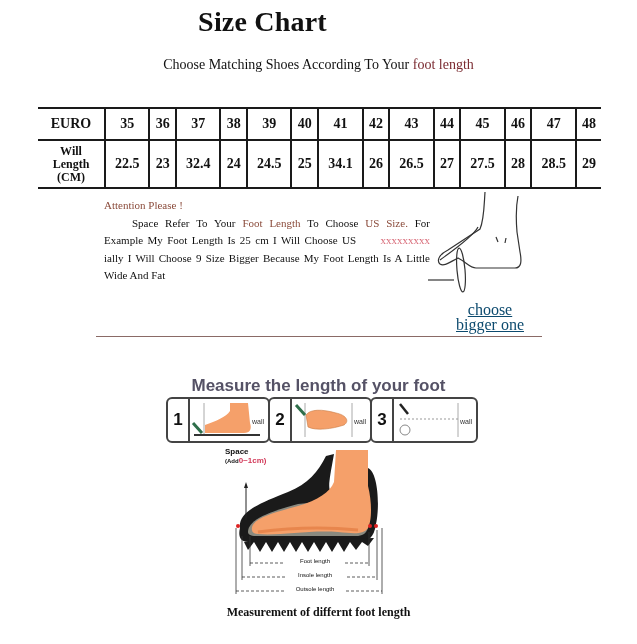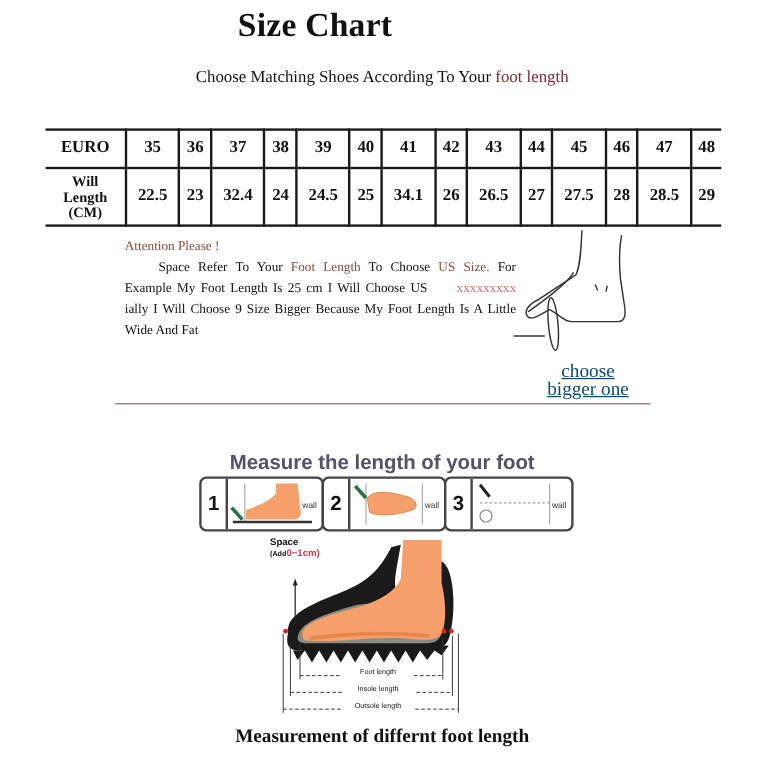--- a/index.html
+++ b/index.html
@@ -28,21 +28,21 @@
   .foot-note { left: 455px; top: 302px; width: 70px; text-align: center; font-size: 16px; line-height: 15px; color: #0c4a6e; text-decoration: underline; }
   .divider { left: 96px; top: 336px; width: 446px; height: 0; border-top: 1.5px solid #8a6a66; }
 
   .measure-title { left: 0; width: 637px; top: 352px; text-align: center; font-family: "Liberation Sans", "DejaVu Sans", sans-serif; font-weight: bold; font-size: 17px; color: #555266; margin-top: 24px; }
 
   .step { top: 397px; height: 42px; border: 2px solid #444; border-radius: 6px; background: #fff; display: flex; align-items: stretch; overflow: hidden; }
   .step .num { width: 20px; display: flex; align-items: center; justify-content: center; font-family: "Liberation Sans", sans-serif; font-weight: bold; font-size: 17px; border-right: 2px solid #444; }
   .step .pic { position: relative; flex: 1; }
   .step .wall { position: absolute; right: 4px; top: 19px; font-family: "Liberation Sans", sans-serif; font-size: 7px; color: #333; }
 
-  .bottom-caption { left: 0; width: 637px; top: 605px; text-align: center; font-size: 16px; font-weight: bold; }
+  .bottom-caption { left: 0; width: 637px; top: 605px; text-align: center; font-size: 12px; font-weight: bold; }
 </style>
 </head>
 <body>
 
 <div class="abs title">Size Chart</div>
 <div class="abs subtitle"><span>Choose Matching Shoes According To Your </span><span class="accent">foot length</span></div>
 
 <table class="size">
   <tbody>
       <tr class="r1">

